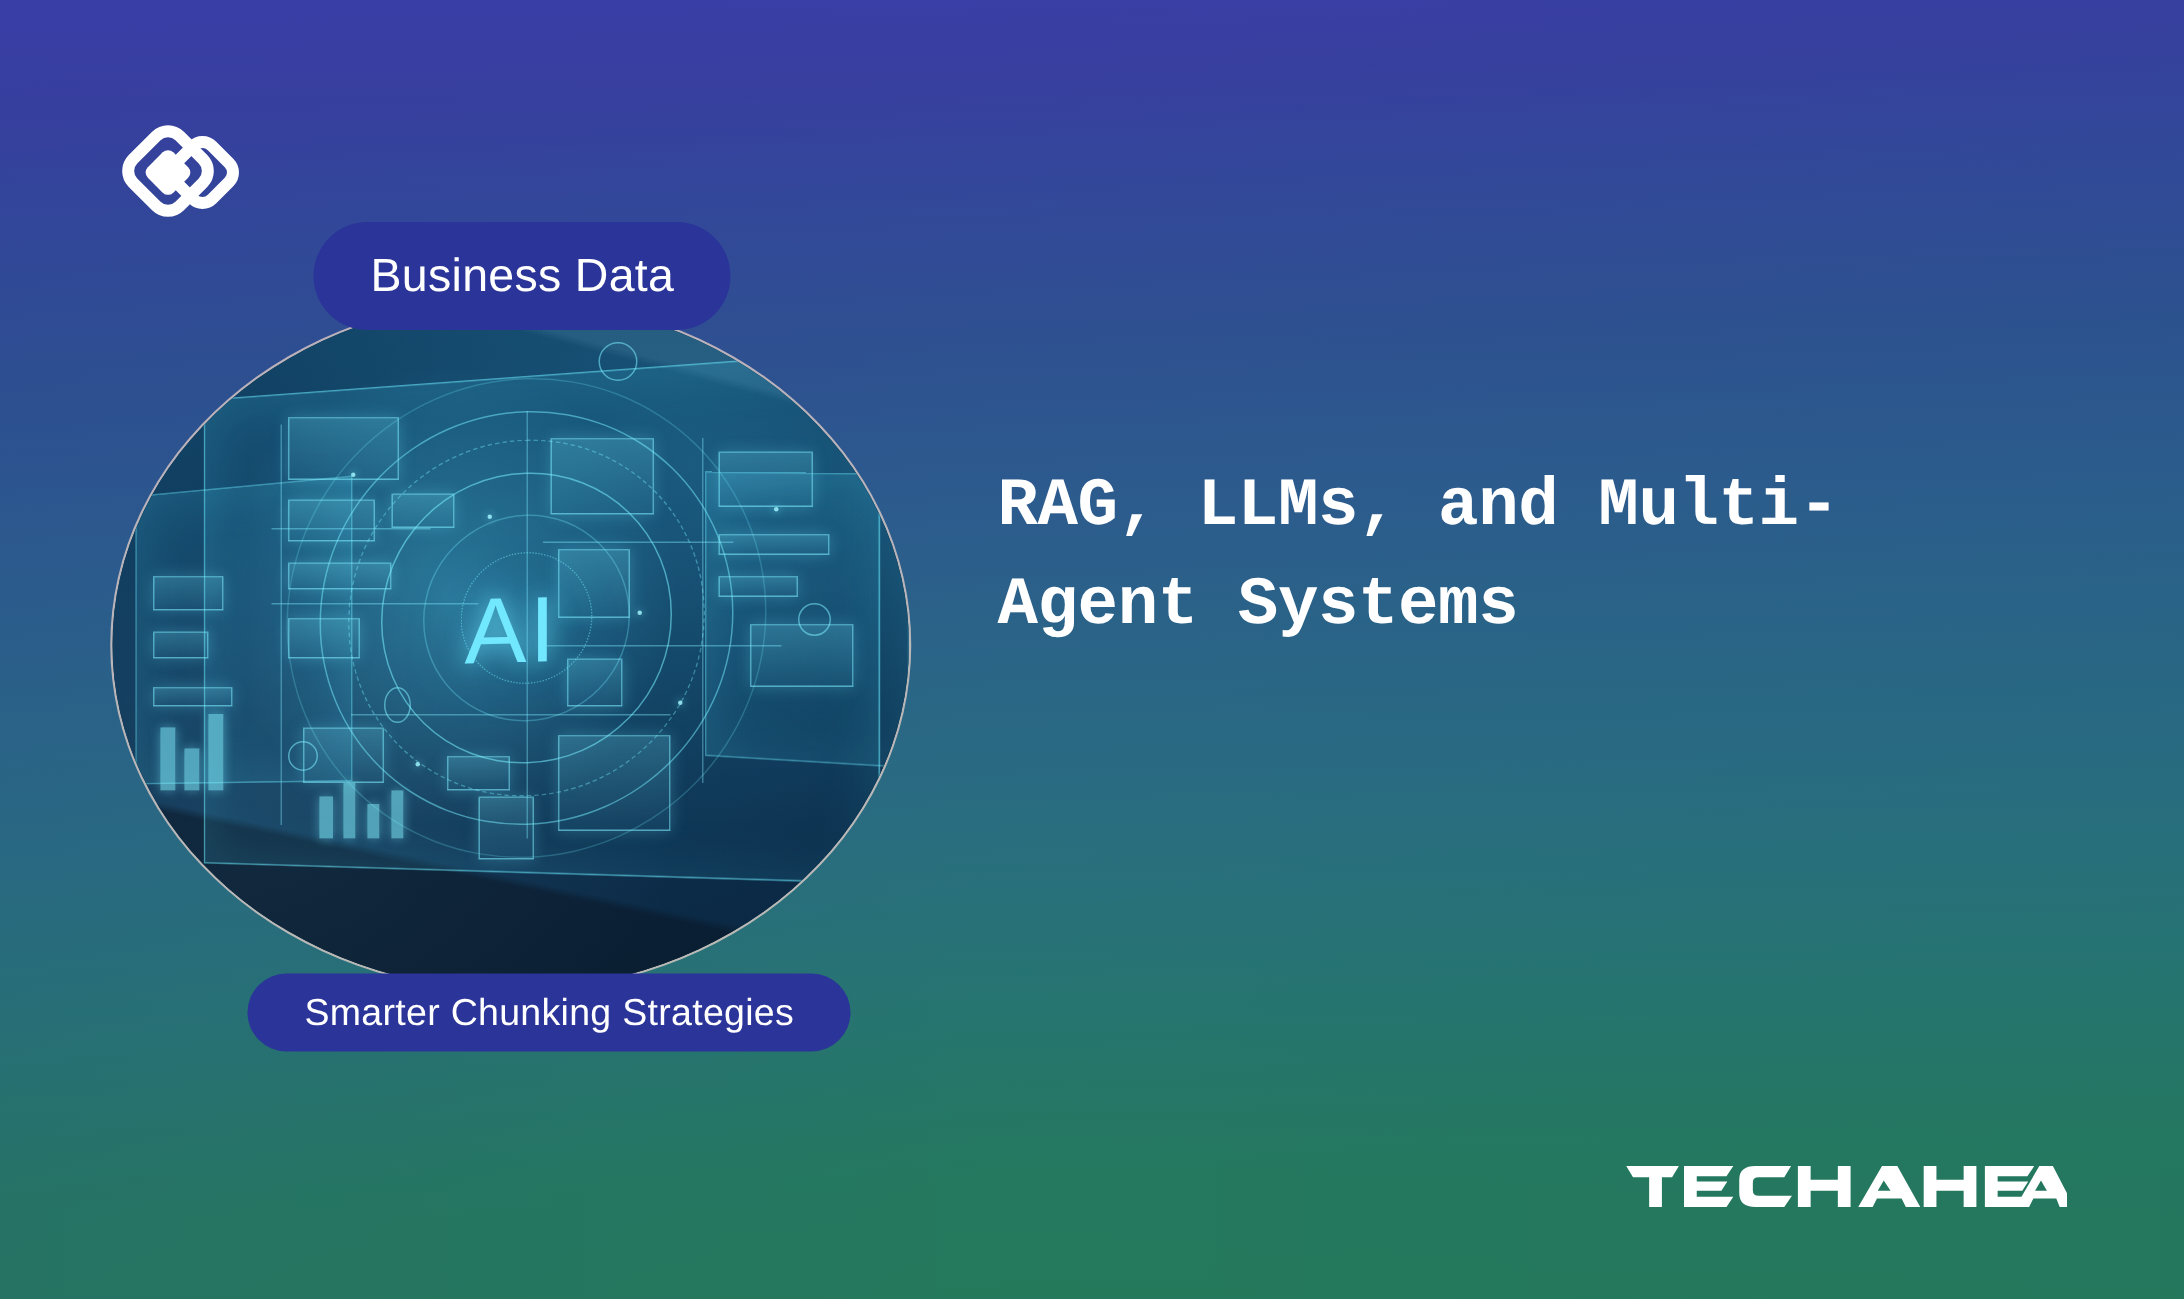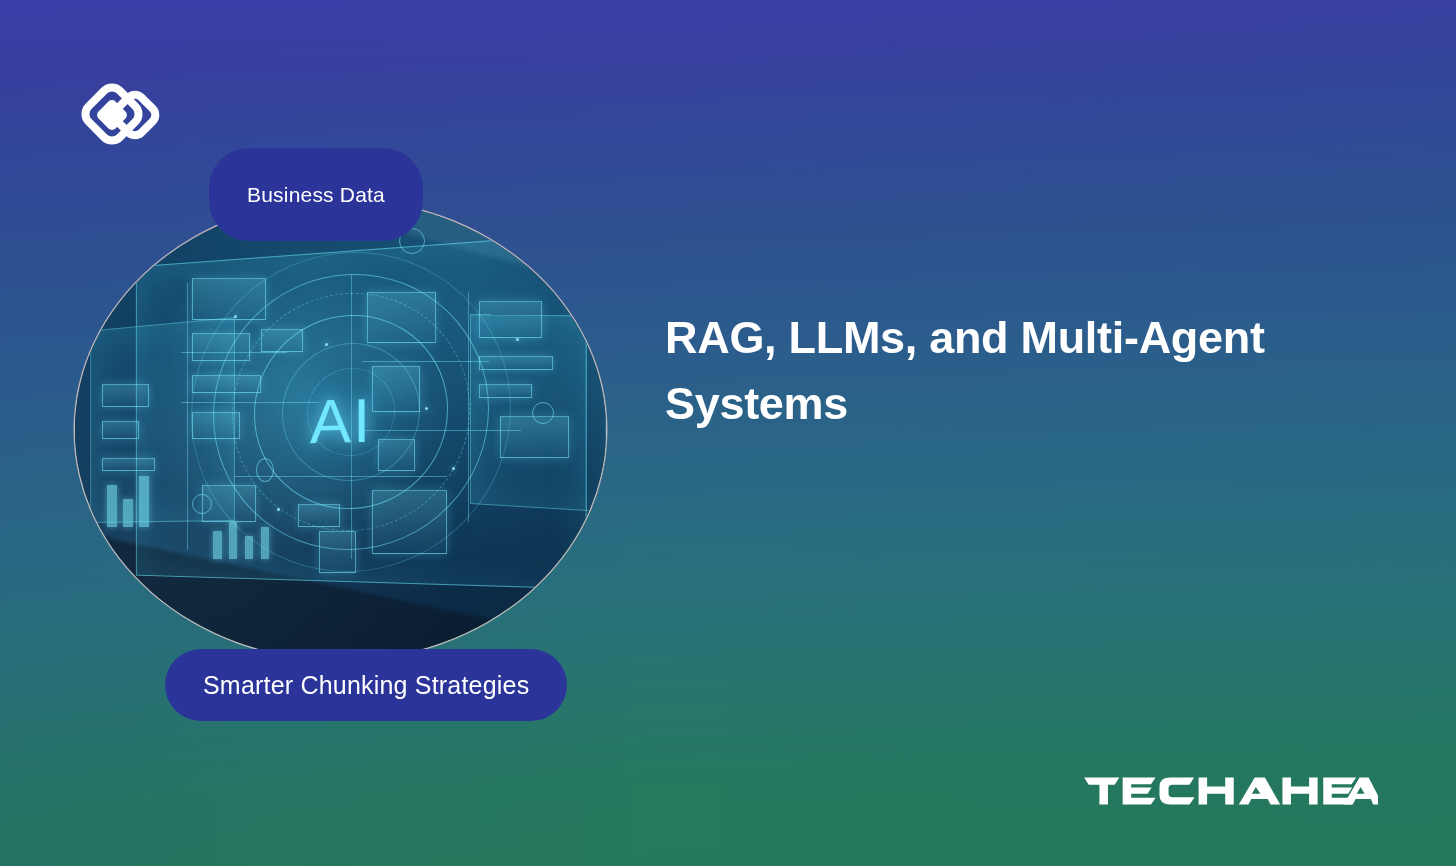--- a/index.html
+++ b/index.html
@@ -160,41 +160,41 @@
     background:#2b3499;
     color:#ffffff;
     border-radius:40px;
     font-family:"Liberation Sans", sans-serif;
     font-weight:400;
     white-space:nowrap;
     z-index:8;
   }
   .pill-top{
     left:209px; top:148px;
-    height:93px; padding:0 38px;
-    font-size:21px;
+    height:72px; padding:0 38px;
+    font-size:31px;
     letter-spacing:.2px;
     justify-content:flex-end;
   }
   .pill-bottom{
     left:165px; top:649px;
-    height:72px; padding:0 38px;
+    height:52px; padding:0 38px;
     font-size:25px;
     letter-spacing:.2px;
   }
 
   
   .copy{
     position:absolute;
     left:665px; top:305px;
     width:680px;
     z-index:7;
   }
   .headline{
-    font-family:Liberation Sans, sans-serif;
+    font-family:Liberation Mono, monospace;
     font-size:45px;
     font-weight:bold;
     line-height:1.46;
     color:#ffffff;
     letter-spacing:-.3px;
   }
   .subhead{
     font-family:"Liberation Sans", sans-serif;
     font-size:29px;
     font-weight:400;

